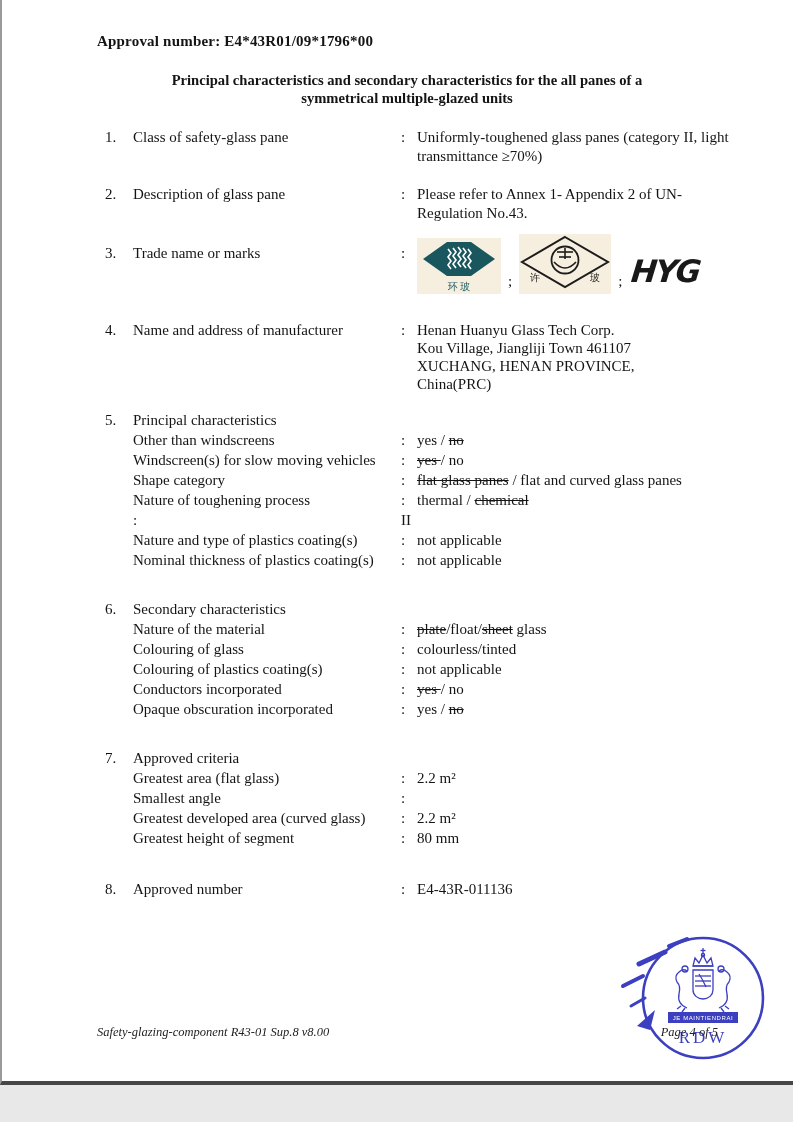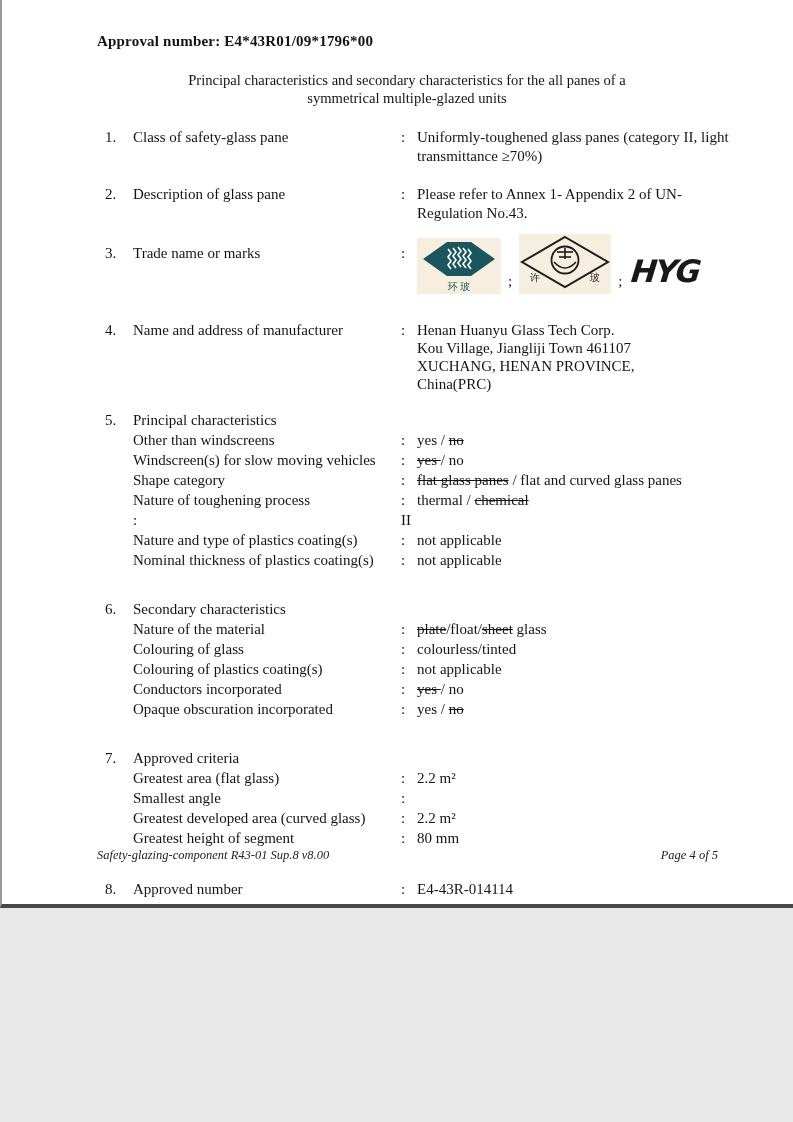--- a/index.html
+++ b/index.html
@@ -1,30 +1,30 @@
 <!DOCTYPE html>
 <html><head>
 <meta charset="utf-8">
 <style>
   html,body{margin:0;padding:0;background:#e8e8e8;}
   .page{
     position:relative;
-    width:793px;height:908px;
+    width:793px;height:1085px;
     background:#ffffff;
     font-family:"Liberation Serif", serif;
     font-size:15px;color:#141414;
     box-sizing:border-box;
     border-left:2px solid #9a9a9a;
     border-bottom:4px solid #474747;
     overflow:hidden;
     margin:0 auto;
   }
   .content{padding:33px 48px 0 95px;}
   .approval{font-weight:bold;font-size:15px;letter-spacing:.2px;}
-  .title{width:620px;margin:21px 0 8px 0;text-align:center;font-weight:normal;font-size:14.6px;line-height:18px;}
+  .title{width:620px;margin:21px 0 8px 0;text-align:center;font-weight:bold;font-size:14.6px;line-height:18px;}
   .item,.sub,.sec{display:grid;grid-template-columns:28px 268px 16px auto;align-items:start;margin-left:8px;}
   .sec{grid-template-columns:28px auto;}
   .item{margin-top:21px;}
   .num{line-height:19px;}
   .label{line-height:19px;}
   .colon{line-height:19px;}
   .value{line-height:19px;max-width:348px;}
   .sub{margin-top:1px;}
   .sec .heading{line-height:19px;}
   #item2{margin-top:19px;}
@@ -249,21 +249,21 @@
           <span class="label">Greatest height of segment</span>
           <span class="colon">:</span>
           <span class="value"><span>80 mm</span></span>
         </div>
       </div>
 
     <div class="item" id="item8">
       <span class="num">8.</span>
       <span class="label">Approved number</span>
       <span class="colon">:</span>
-      <span class="value">E4-43R-014114</span>
+      <span class="value">E4-43R-011136</span>
     </div>
 
   </div>
 
   <svg class="stamp" viewBox="0 0 170 142">
     <g stroke="#3c3fc0" fill="none" stroke-linecap="round">
       <circle cx="92" cy="72" r="60" stroke-width="2.6"></circle>
 
       <line x1="28" y1="38" x2="54" y2="26" stroke-width="5"></line>
       <line x1="12" y1="60" x2="32" y2="50" stroke-width="4"></line>

